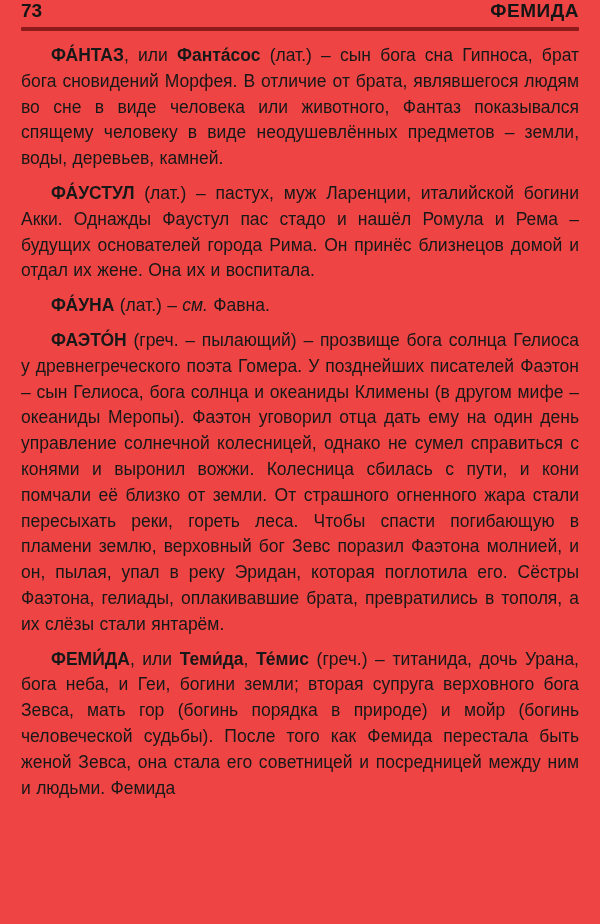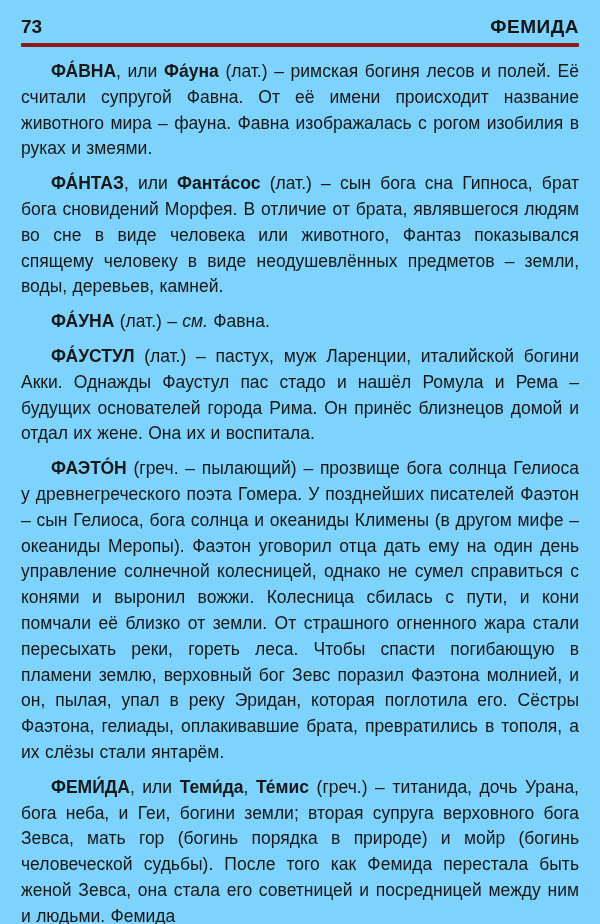--- a/index.html
+++ b/index.html
@@ -5,24 +5,24 @@
   html, body {
     margin: 0;
     padding: 0;
     background: #ffffff;
   }
   .page {
     position: relative;
     width: 600px;
     height: 924px;
     box-sizing: border-box;
-    background: #7dd3fc;
+    background: #ef4444;
     color: #181818;
     font-family: "Liberation Sans", "DejaVu Sans", sans-serif;
-    padding: 16px 21px 0 21px;
+    padding: 0 21px 0 21px;
     overflow: hidden;
   }
   .page-header {
     display: flex;
     justify-content: space-between;
     align-items: baseline;
     font-weight: 700;
     font-size: 19px;
     line-height: 22px;
     color: #151515;
@@ -57,20 +57,19 @@
 </head>
 <body>
 
 <div class="page">
   <header class="page-header">
     <span class="page-number">73</span>
     <span class="header-title">ФЕМИДА</span>
   </header>
   <div class="header-rule" style="background: rgb(142, 27, 27);"></div>
   <main class="entries" id="entries">
-      <p class="entry"><span class="seg-bold">ФА́ВНА</span><span class="seg-normal">, или </span><span class="seg-bold">Фа́уна</span><span class="seg-normal"> (лат.) – римская богиня лесов и полей. Её считали супругой Фавна. От её имени происходит название животного мира – фауна. Фавна изображалась с рогом изобилия в руках и змеями.</span></p>
       <p class="entry"><span class="seg-bold">ФА́НТАЗ</span><span class="seg-normal">, или </span><span class="seg-bold">Фанта́сос</span><span class="seg-normal"> (лат.) – сын бога сна Гипноса, брат бога сновидений Морфея. В отличие от брата, являвшегося людям во сне в виде человека или животного, Фантаз показывался спящему человеку в виде неодушевлённых предметов – земли, воды, деревьев, камней.</span></p>
+      <p class="entry"><span class="seg-bold">ФА́УСТУЛ</span><span class="seg-normal"> (лат.) – пастух, муж Ларенции, италийской богини Акки. Однажды Фаустул пас стадо и нашёл Ромула и Рема – будущих основателей города Рима. Он принёс близнецов домой и отдал их жене. Она их и воспитала.</span></p>
       <p class="entry"><span class="seg-bold">ФА́УНА</span><span class="seg-normal"> (лат.) – </span><span class="seg-italic">см.</span><span class="seg-normal"> Фавна.</span></p>
-      <p class="entry"><span class="seg-bold">ФА́УСТУЛ</span><span class="seg-normal"> (лат.) – пастух, муж Ларенции, италийской богини Акки. Однажды Фаустул пас стадо и нашёл Ромула и Рема – будущих основателей города Рима. Он принёс близнецов домой и отдал их жене. Она их и воспитала.</span></p>
       <p class="entry"><span class="seg-bold">ФАЭТО́Н</span><span class="seg-normal"> (греч. – пылающий) – прозвище бога солнца Гелиоса у древнегреческого поэта Гомера. У позднейших писателей Фаэтон – сын Гелиоса, бога солнца и океаниды Климены (в другом мифе – океаниды Меропы). Фаэтон уговорил отца дать ему на один день управление солнечной колесницей, однако не сумел справиться с конями и выронил вожжи. Колесница сбилась с пути, и кони помчали её близко от земли. От страшного огненного жара стали пересыхать реки, гореть леса. Чтобы спасти погибающую в пламени землю, верховный бог Зевс поразил Фаэтона молнией, и он, пылая, упал в реку Эридан, которая поглотила его. Сёстры Фаэтона, гелиады, оплакивавшие брата, превратились в тополя, а их слёзы стали янтарём.</span></p>
       <p class="entry"><span class="seg-bold">ФЕМИ́ДА</span><span class="seg-normal">, или </span><span class="seg-bold">Теми́да</span><span class="seg-normal">, </span><span class="seg-bold">Те́мис</span><span class="seg-normal"> (греч.) – титанида, дочь Урана, бога неба, и Геи, богини земли; вторая супруга верховного бога Зевса, мать гор (богинь порядка в природе) и мойр (богинь человеческой судьбы). После того как Фемида перестала быть женой Зевса, она стала его советницей и посредницей между ним и людьми. Фемида</span></p>
     </main>
 </div>
 
 </body></html>

